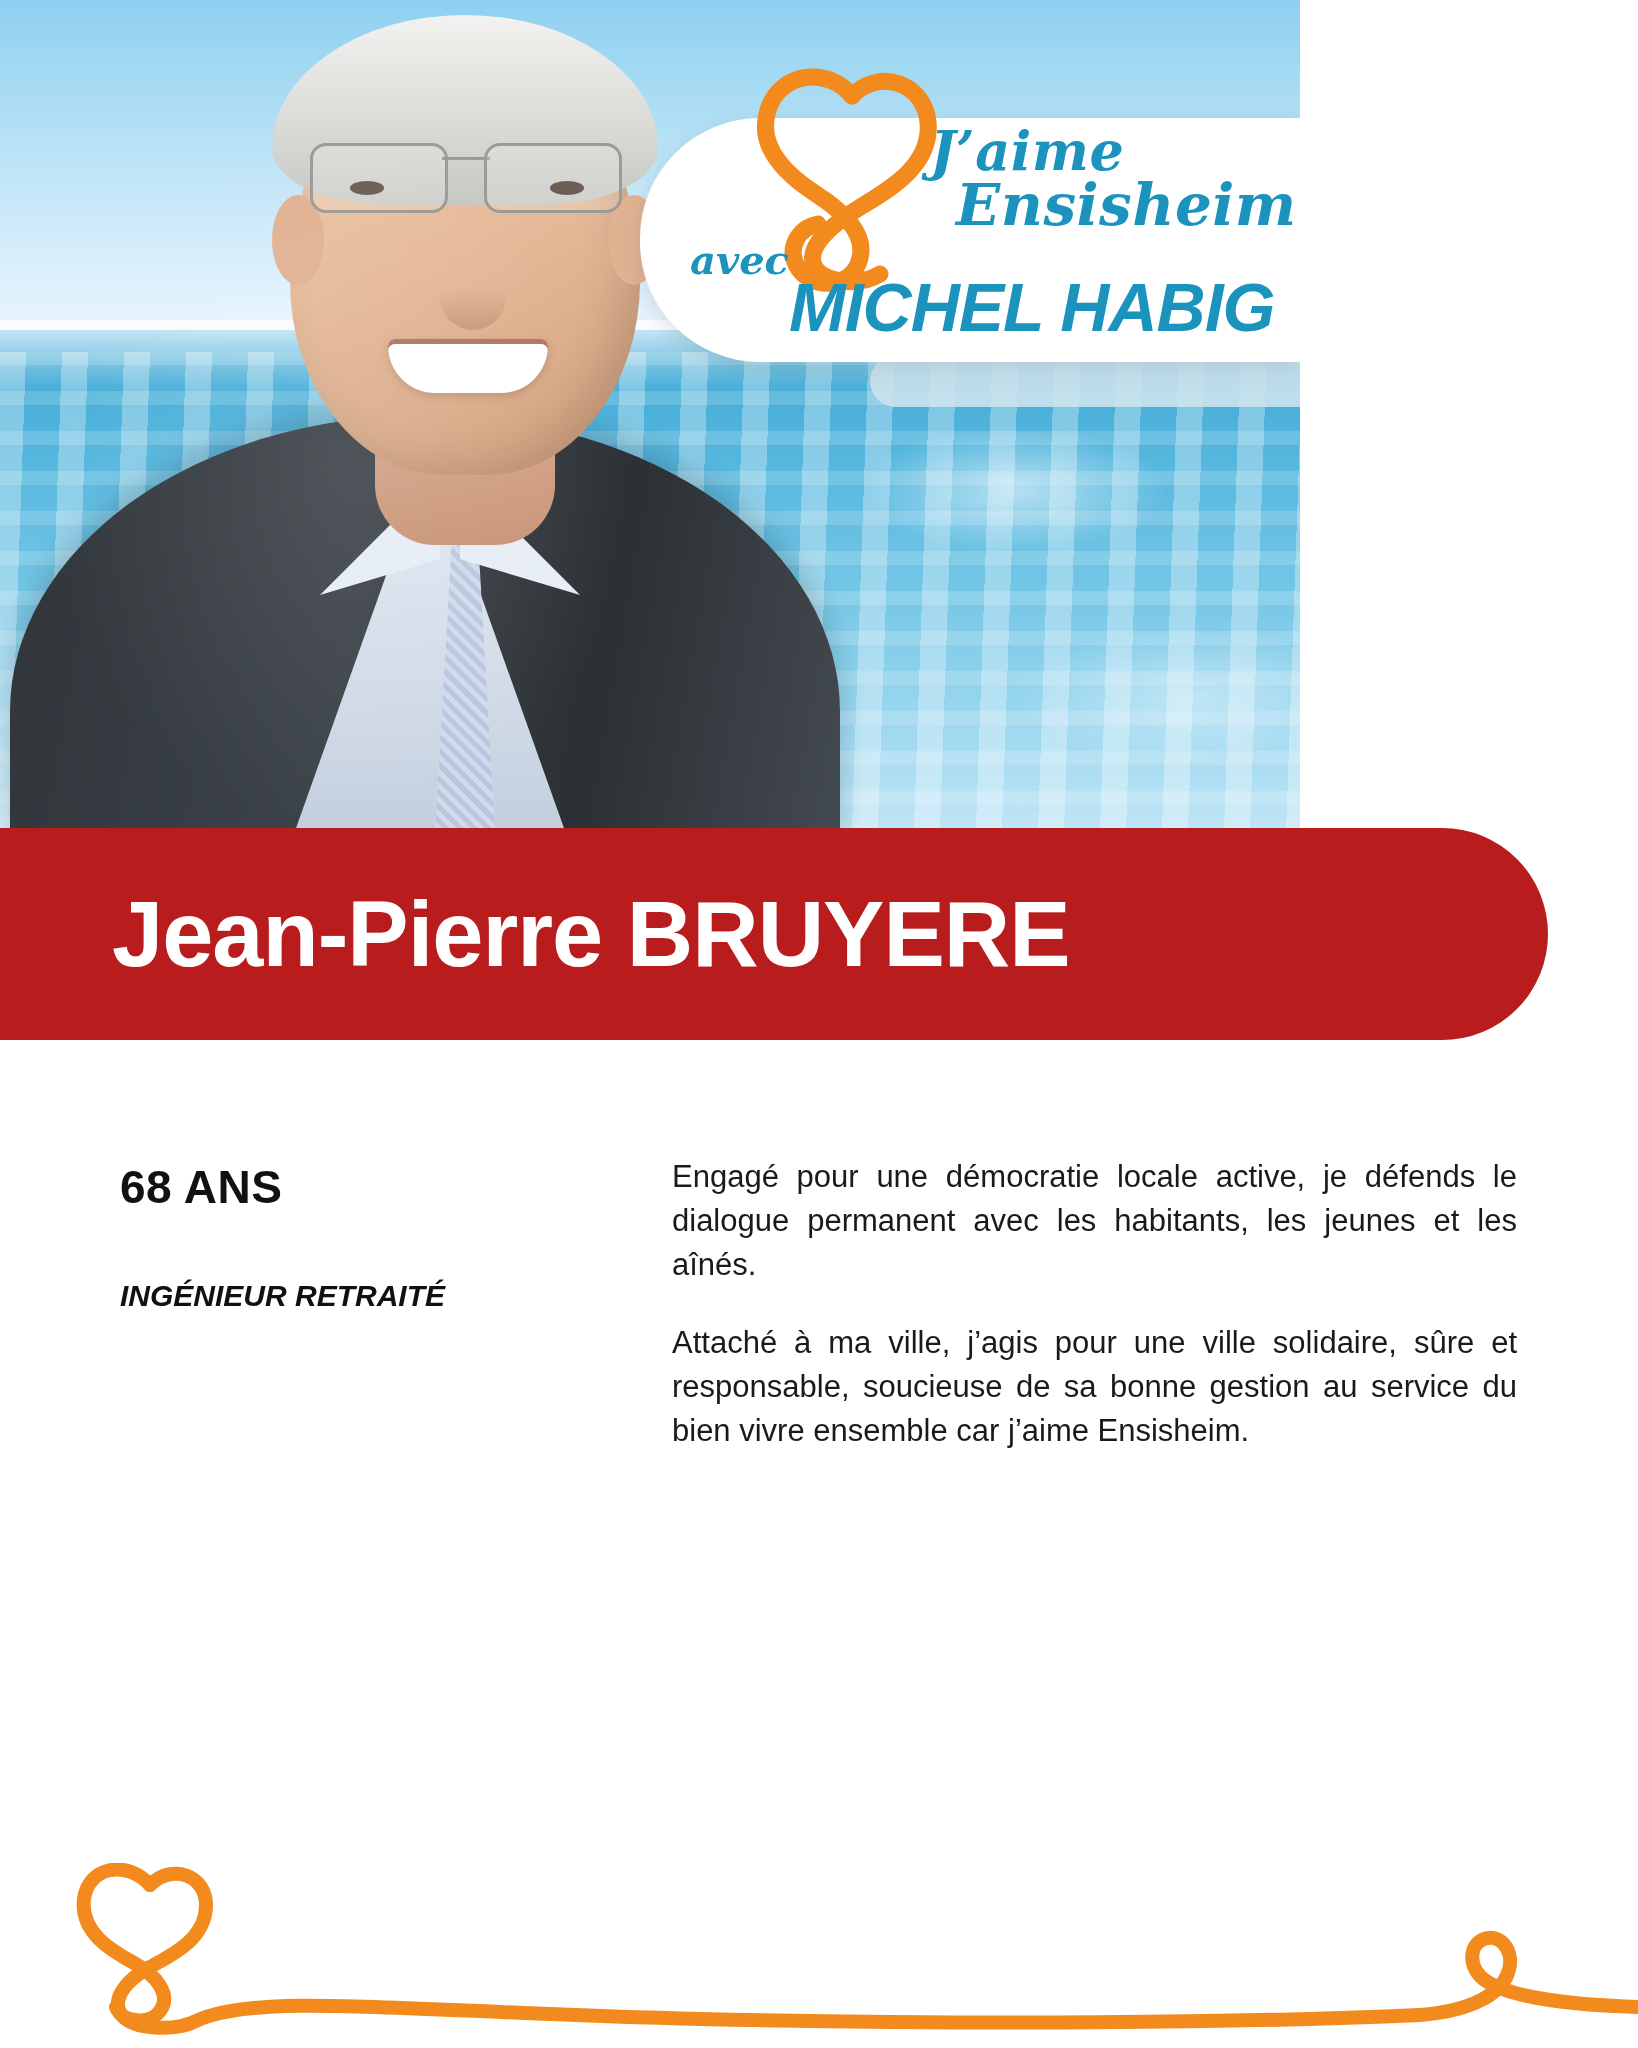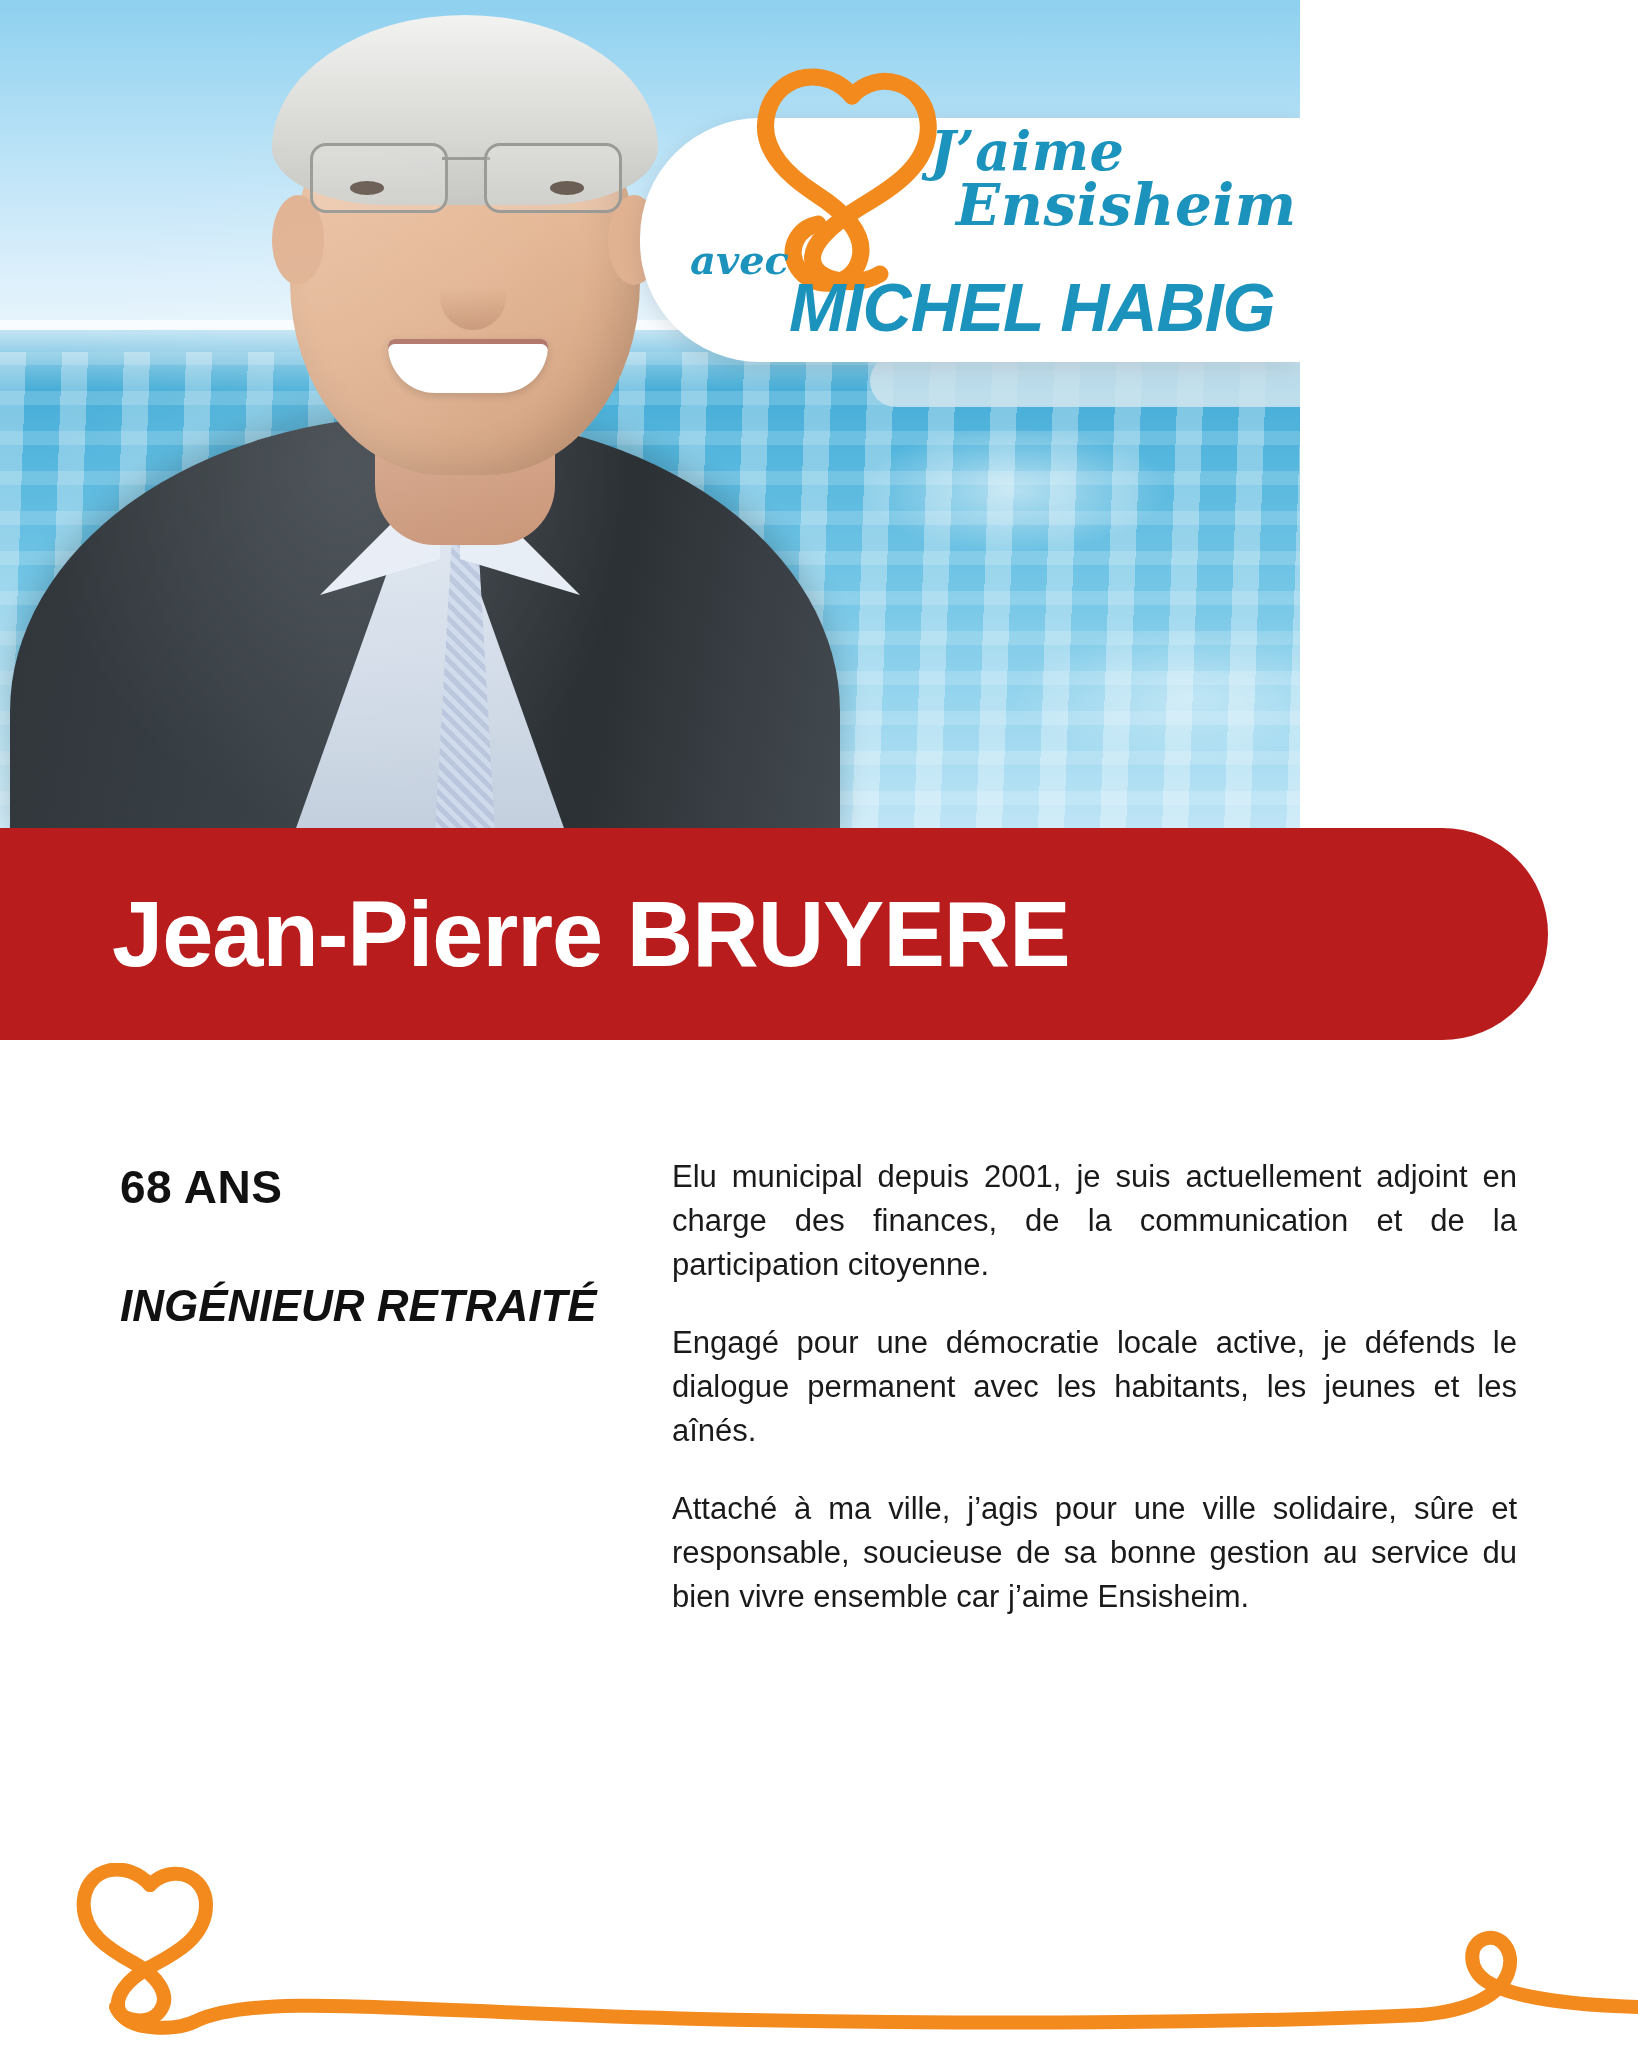--- a/index.html
+++ b/index.html
@@ -309,21 +309,21 @@
     width: 480px;
   }
   .age {
     font-size: 46px;
     font-weight: 700;
     letter-spacing: .5px;
     color: #111;
     margin: 0 0 60px 0;
   }
   .role {
-    font-size: 44px;
+    font-size: 30px;
     font-style: italic;
     font-weight: 600;
     color: #111;
     line-height: 1.45;
     margin: 0 0 44px 0;
   }
   .role.last { margin-bottom: 0; }
 
   .col-right {
     position: absolute;
@@ -410,21 +410,20 @@
 </div>
 
 <div class="content">
 
   <div class="col-left">
     <div class="age">68 ANS</div>
     <div class="role">INGÉNIEUR RETRAITÉ</div>
   </div>
 
   <div class="col-right">
-    <p class="para">Elu municipal depuis 2001, je suis actuellement adjoint en charge des finances, de la communication et de la participation citoyenne.</p>
     <p class="para">Engagé pour une démocratie locale active, je défends le dialogue permanent avec les habitants, les jeunes et les aînés.</p>
     <p class="para last">Attaché à ma ville, j’agis pour une ville solidaire, sûre et responsable, soucieuse de sa bonne gestion au service du bien vivre ensemble car j’aime Ensisheim.</p>
   </div>
 </div>
 
 <div class="footer">
   <svg width="1638" height="185" viewBox="0 0 1638 185">
     <path d="M150 22 C 126 -4, 88 4, 84 36 C 80 70, 112 88, 134 100
              C 156 112, 172 132, 160 148 C 150 162, 122 160, 116 144" fill="none" stroke="#f28a1e" stroke-width="14" stroke-linecap="round"></path>
     <path d="M150 22 C 172 0, 206 12, 206 42 C 206 76, 172 92, 150 104

